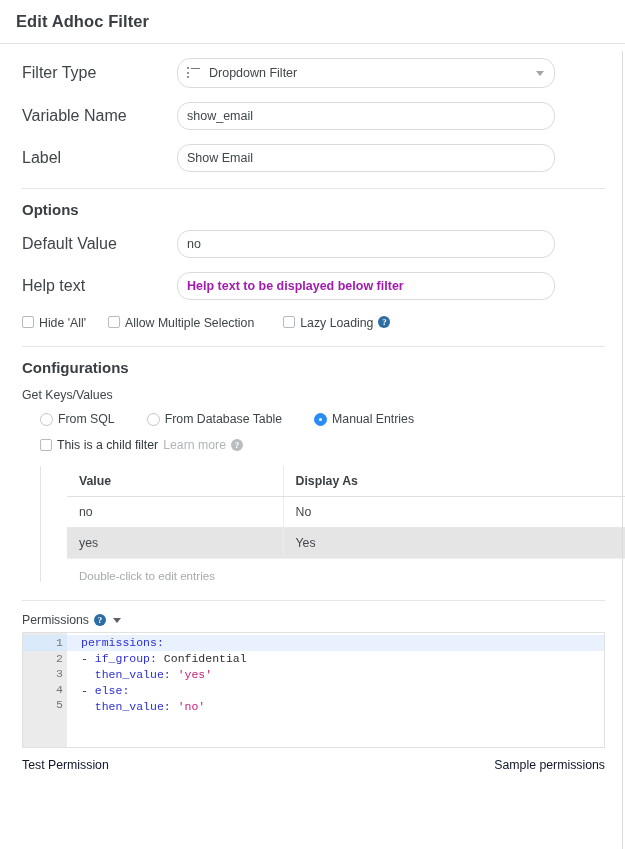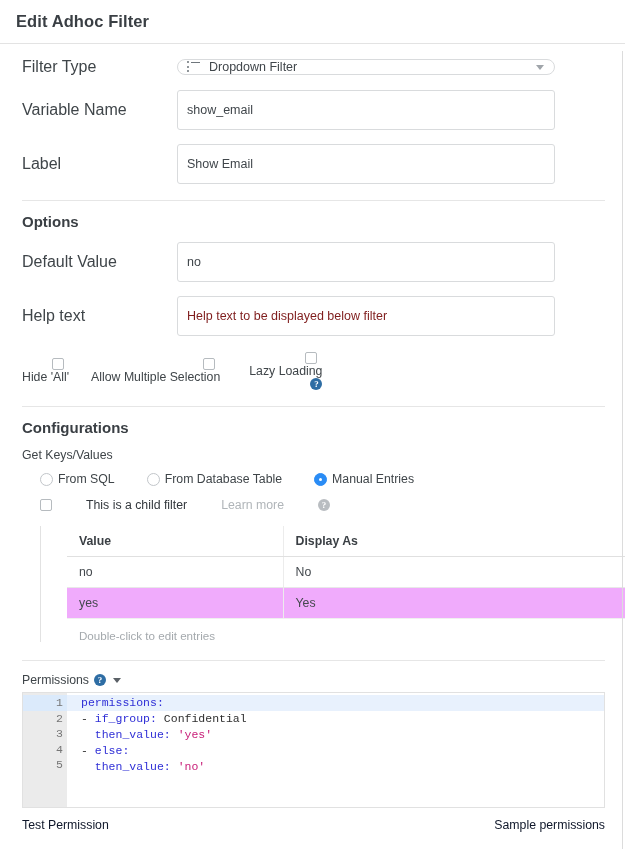--- a/index.html
+++ b/index.html
@@ -32,28 +32,28 @@
   .modal-body { padding: 14px 20px 0 22px; }
 
   .form-row { display: flex; align-items: center; margin-bottom: 14px; }
   .form-label {
     width: 155px; flex: 0 0 155px;
     font-size: 16px; color: #3f4549; font-weight: normal;
   }
   .control { flex: 1; max-width: 378px; }
 
   .input-box {
-    height: 40px; border: 1px solid #d9dbdd; border-radius: 3px;
+    height: 28px; border: 1px solid #d9dbdd; border-radius: 13px;
     background: #fff; display: flex; align-items: center;
     padding: 0 9px; font-size: 12.5px; color: #40464b;
   }
-  .input-box.placeholder { color: #7f1d1d; }
+  .input-box.placeholder { color: #a21caf; font-weight: bold; }
 
   .select-box {
-    height: 16px; border: 1px solid #d9dbdd; border-radius: 13px;
+    height: 30px; border: 1px solid #d9dbdd; border-radius: 13px;
     background: #fff; display: flex; align-items: center;
     padding: 0 8px 0 9px; font-size: 12.5px; color: #40464b;
     position: relative;
   }
   .select-box .sel-text { margin-left: 9px; }
   .list-icon { display:inline-block; width:13px; height:11px; position:relative; }
   .list-icon i { position:absolute; left:4px; width:9px; height:1.6px; background:#6f767c; }
   .list-icon i:nth-child(1){ top:0; }
   .list-icon i:nth-child(2){ top:4.4px; }
   .list-icon i:nth-child(3){ top:8.8px; }
@@ -66,38 +66,38 @@
     width:0;height:0;border-left:4px solid transparent;border-right:4px solid transparent;
     border-top:5px solid #a0a5aa;
   }
 
   
   hr.sep { border: 0; border-top: 1px solid #e6e6e6; margin: 16px 0 12px 0; }
   .section-title { font-size: 15px; font-weight: bold; color: #3a3f44; margin: 0 0 12px 0; }
 
   
   .chk-row { display: flex; align-items: center; margin-top: 16px; }
-  .chk { display: inline-flex; align-items: flex-end; margin-right: 22px; font-size: 12.3px; color: #3f4549; flex-direction: column; }
+  .chk { display: inline-flex; align-items: flex-start; margin-right: 22px; font-size: 12.3px; color: #3f4549; }
   .chk:last-child { margin-right: 0; margin-left: 7px; }
   .box {
     width: 12px; height: 12px; border: 1px solid #b6bbbf; border-radius: 2px;
     background: #fff; margin-right: 5px; flex: 0 0 12px;
   }
   .radio-row { display: flex; align-items: center; margin: 10px 0 0 18px; }
   .rad { display: inline-flex; align-items: center; font-size: 12.3px; color: #3f4549; margin-right: 32px; }
   .circle {
     width: 13px; height: 13px; border: 1px solid #c2c6ca; border-radius: 50%;
     background: #fff; margin-right: 5px; flex: 0 0 13px;
   }
   .circle.on { background: #2a8cf5; border-color: #2a8cf5; position: relative; }
   .circle.on::after {
     content: ""; position: absolute; left: 4px; top: 4px;
     width: 3.4px; height: 3.4px; background: #fff; border-radius: 50%;
   }
-  .child-row { display: flex; align-items: center; margin: 12px 0 0 18px; font-size: 12.3px; gap: 29px; }
+  .child-row { display: flex; align-items: center; margin: 12px 0 0 18px; font-size: 12.3px; }
   .muted-link { color: #b0b5b9; margin-left: 5px; }
 
   .help-icon {
     display:inline-flex; align-items:center; justify-content:center;
     width:12px; height:12px; border-radius:50%;
     background:#2e6da4; color:#fff; font-size:9px; font-weight:bold;
     margin-left:5px; line-height:1; font-family:"Liberation Serif", serif;
   }
   .help-icon.grey { background:#b9bdc1; }
 
@@ -108,21 +108,21 @@
   table.entries { width: 568px; border-collapse: collapse; font-size: 12.3px; }
   table.entries th {
     text-align: left; font-weight: bold; color: #3a3f44;
     padding: 8px 10px 8px 12px; border-bottom: 1px solid #e0e0e0;
     font-size: 12.3px;
   }
   table.entries td {
     padding: 8px 10px 8px 12px; color: #44494e;
     border-bottom: 1px solid #e8e8e8;
   }
-  table.entries tr.alt td { background: #f0abfc; border-bottom: 1px solid #f0f0f0; }
+  table.entries tr.alt td { background: #e5e5e5; border-bottom: 1px solid #f0f0f0; }
   table.entries th.col1, table.entries td.col1 { width: 216px; border-right: 1px solid #ececec; }
   .hint { font-size: 11.6px; color: #a4a9ad; padding: 10px 0 0 12px; }
 
   
   .perm-head { display: flex; align-items: center; font-size: 12.3px; color: #3f4549; margin: 12px 0 5px 0; }
   .perm-caret {
     width:0;height:0;margin-left:7px;
     border-left:4px solid transparent;border-right:4px solid transparent;
     border-top:5px solid #5a6066;
   }

